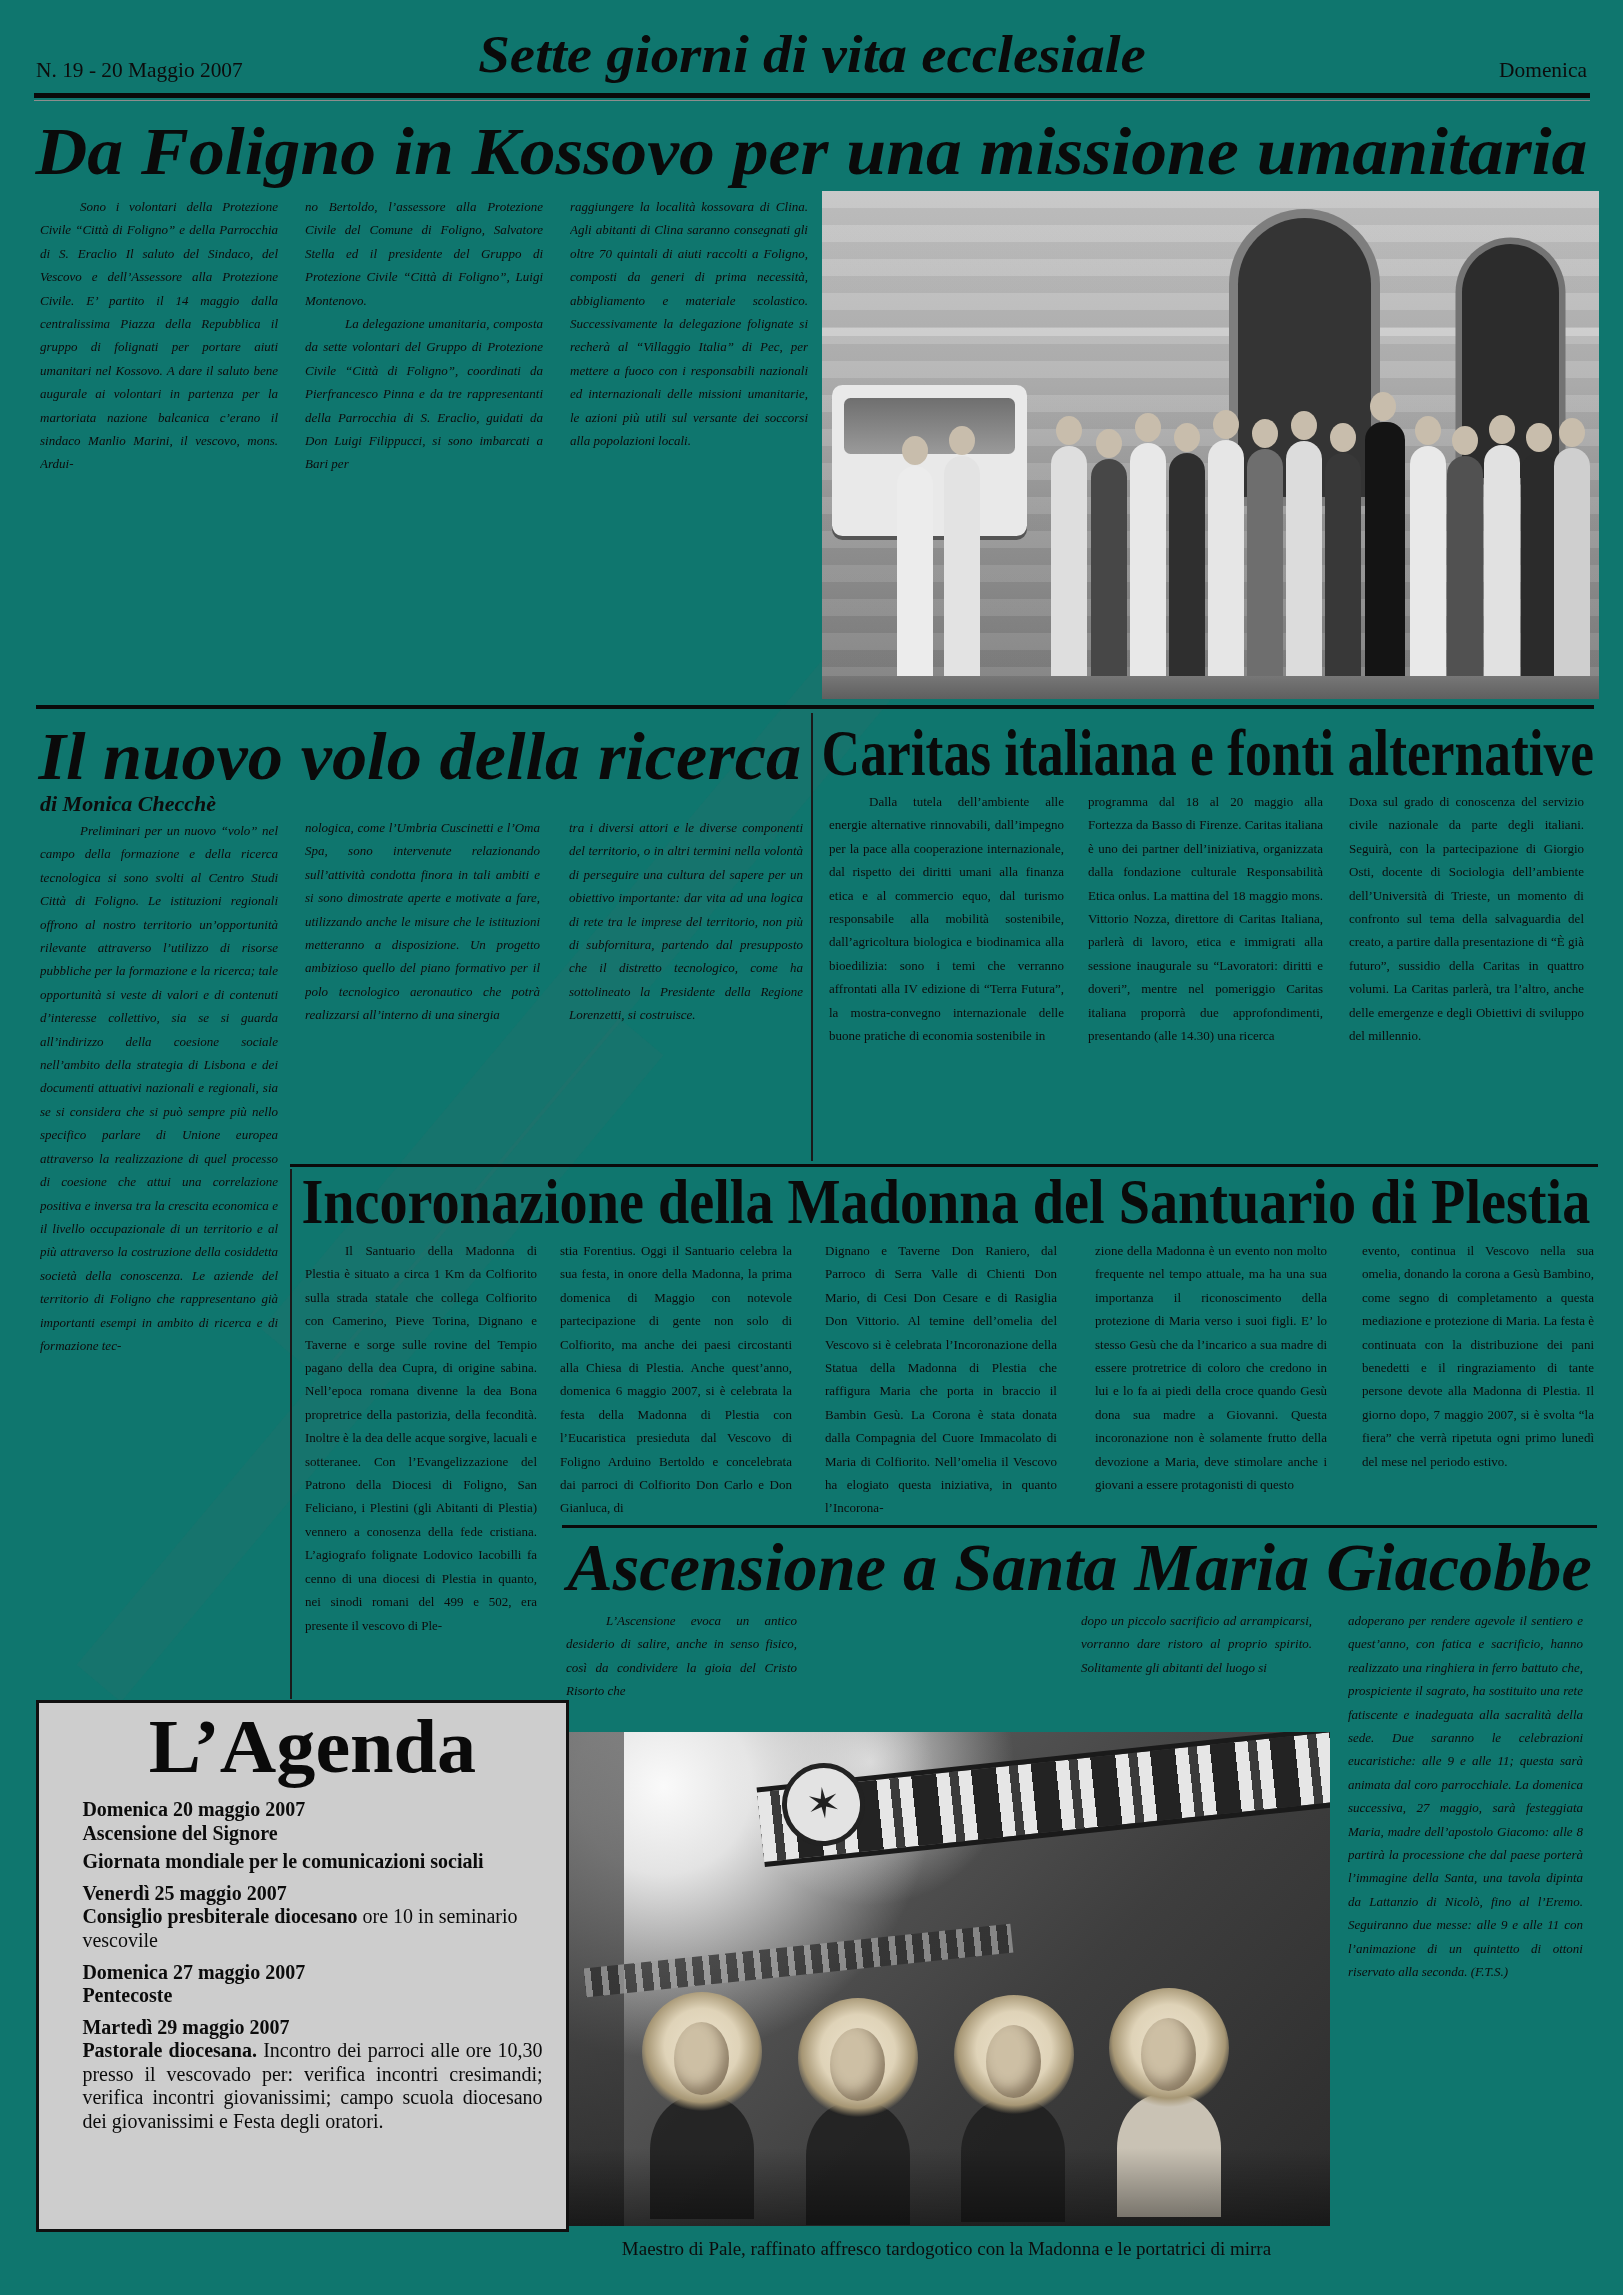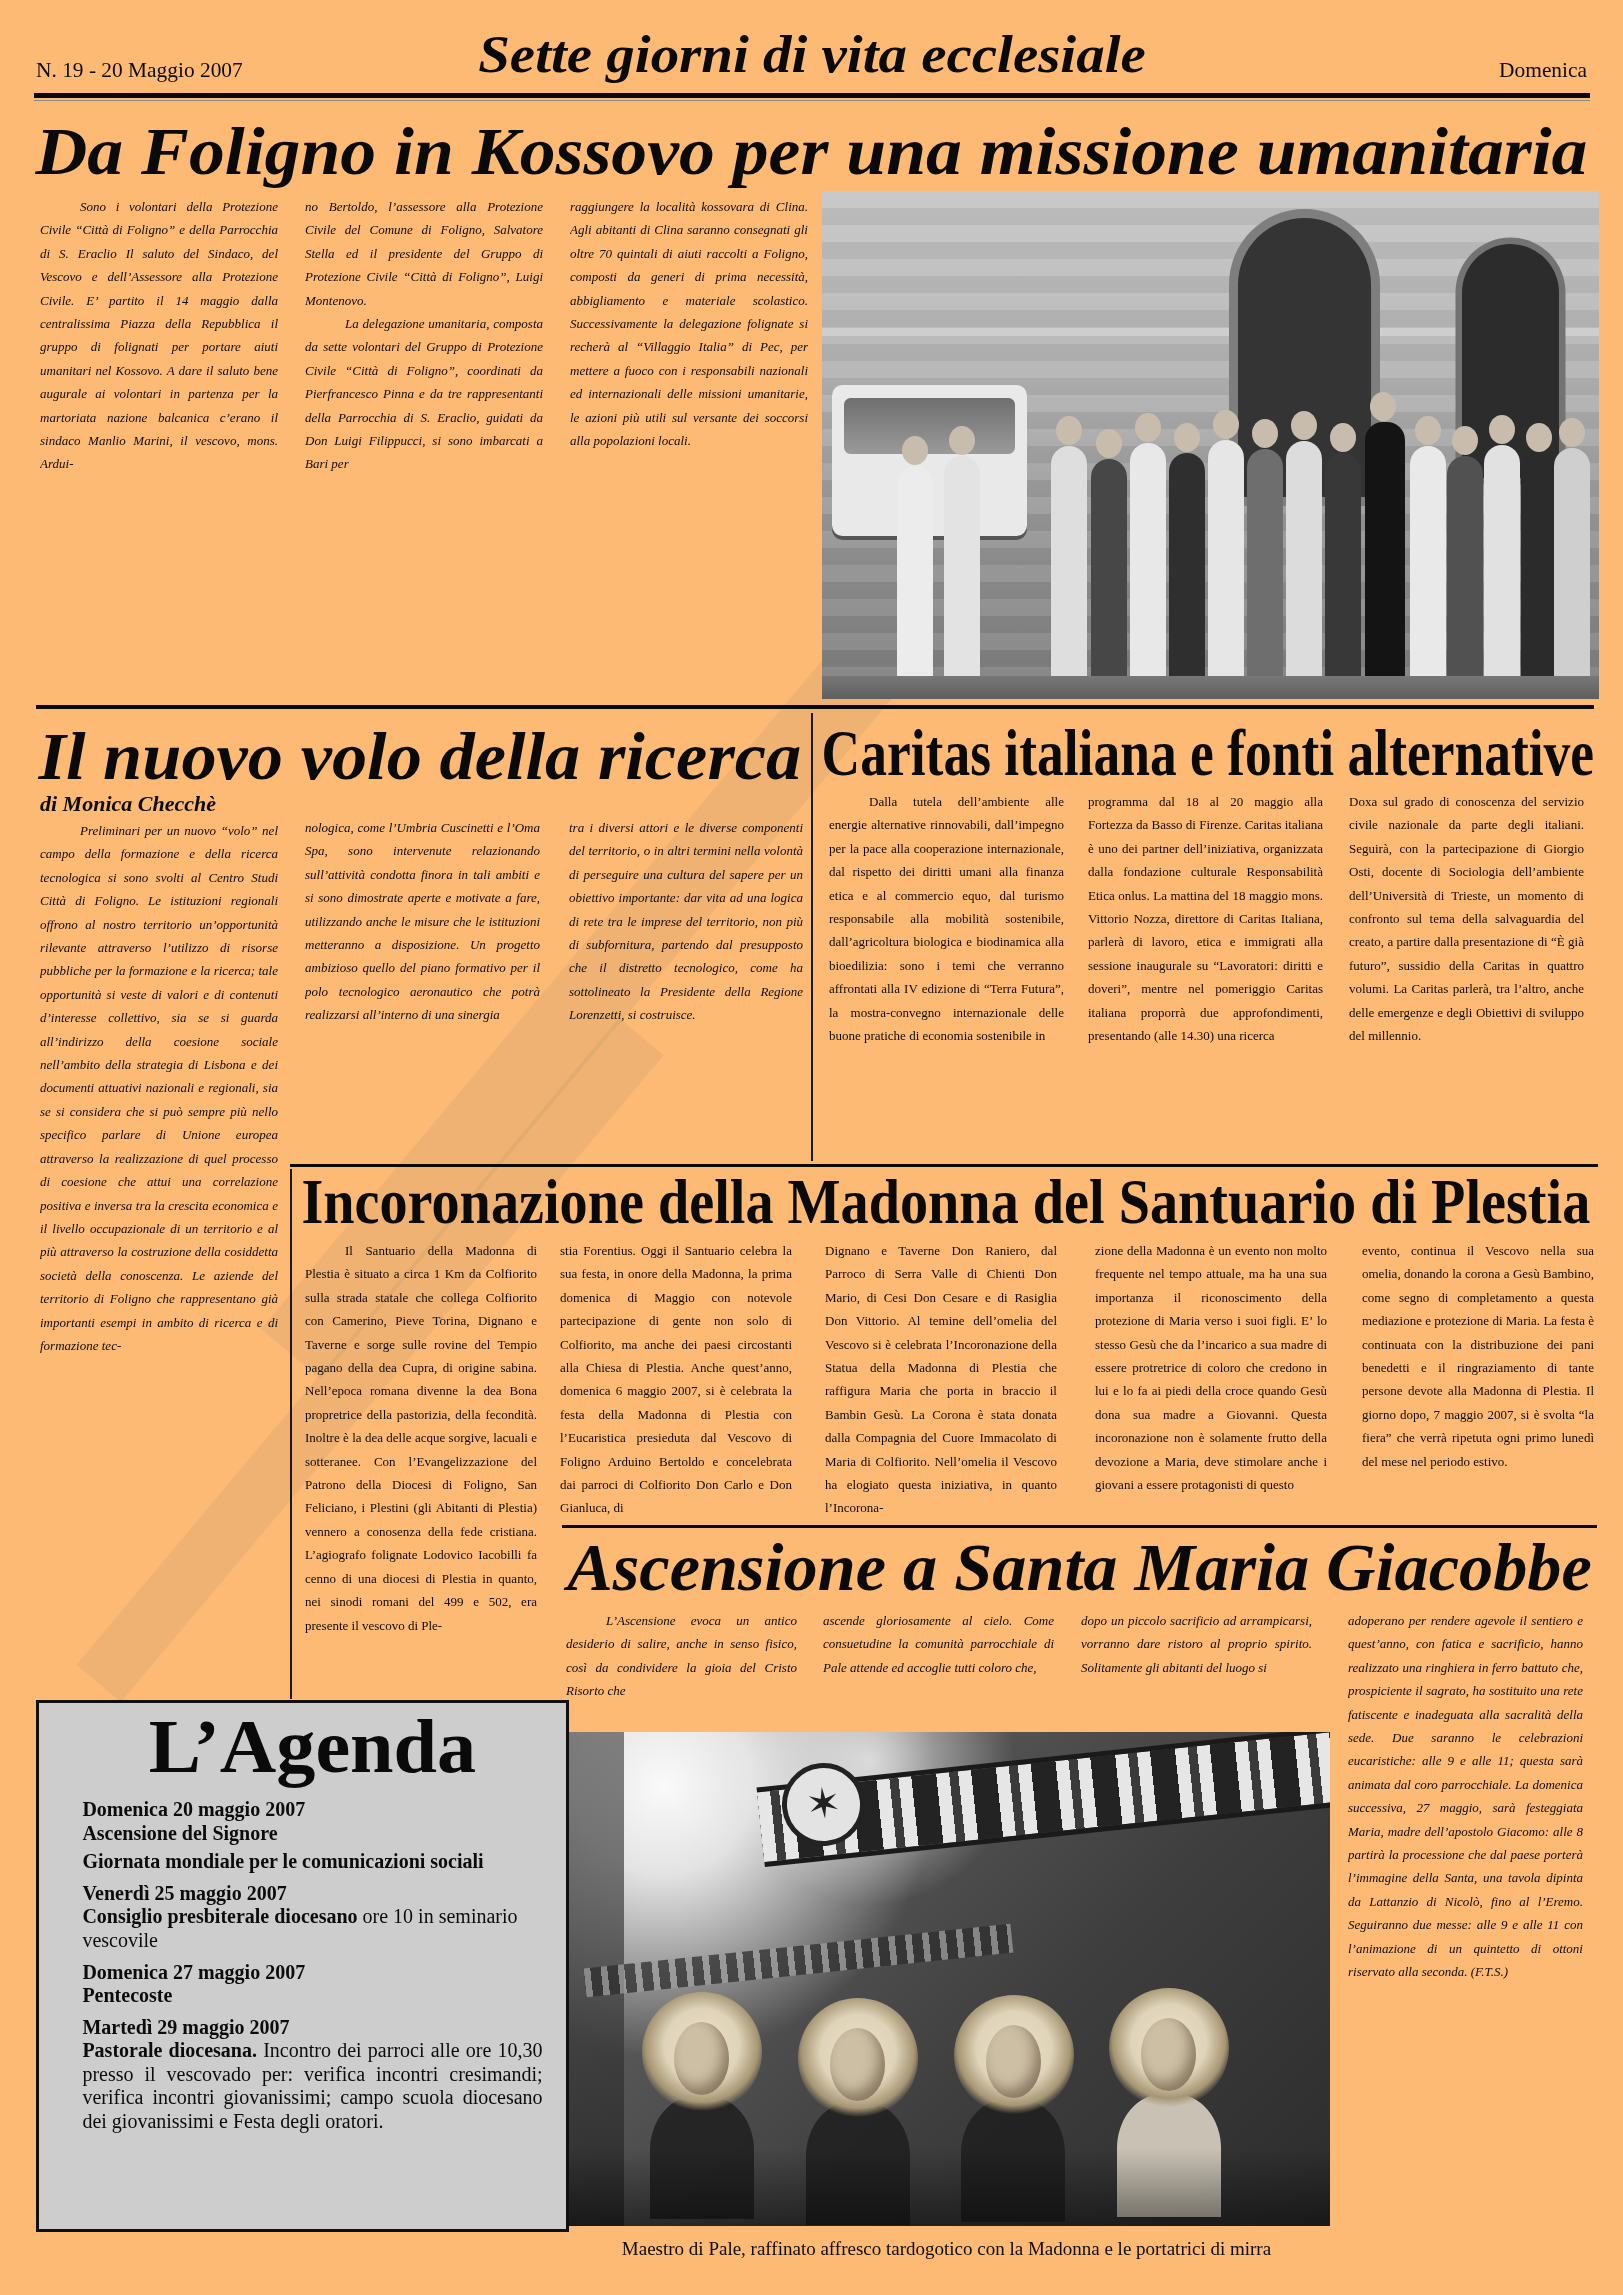--- a/index.html
+++ b/index.html
@@ -1,17 +1,17 @@
 <!DOCTYPE html>
 <html style="font-size:10.4px"><head>
 <meta charset="utf-8">
 <style>
   html,body{margin:0;padding:0;background:#e9e9e9;}
   .page{
-    position:relative; width:1623px; height:2295px; background:#fdba74;
+    position:relative; width:1623px; height:2295px; background:#0f766e;
     font-family:"Liberation Serif","DejaVu Serif",serif; color:#0c0c0c; overflow:hidden;
   }
   .abs{position:absolute;}
   .svg-head text{font-family:"Liberation Serif","DejaVu Serif",serif; fill:#0a0a0a;}
   .body-col{font-size:13px; line-height:23.4px; text-align:justify; overflow:hidden;}
   .ital{font-style:italic;}
   .body-col p{margin:0;}
   .body-col p.ind{text-indent:40px;}
   .rule{background:#0a0a0a;}
   .rule-soft{background:#8d8d8d;}
@@ -187,23 +187,20 @@
 
   </div>
 
   <div class="abs rule" style="left:562px; top:1525px; width:1035px; height:2.6px;"></div>
   <svg class="abs svg-head" style="left:562px; top:1530px;" width="1035" height="73" viewBox="0 0 1594 112">
     <text x="797" y="92" text-anchor="middle" font-size="104" font-weight="bold" font-style="italic" textLength="1578" lengthAdjust="spacingAndGlyphs">Ascensione a Santa Maria Giacobbe</text>
   </svg>
   <div class="abs body-col ital" style="left:566px; top:1609px; width:231px; height:120px;">
     <p class="ind">L’Ascensione evoca un antico desiderio di salire, anche in senso fisico, così da condividere la gioia del Cristo Risorto che</p>
   </div>
-  <div class="abs body-col ital" style="left:823px; top:1609px; width:231px; height:120px;">
-    <p>ascende gloriosamente al cielo. Come consuetudine la comunità parrocchiale di Pale attende ed accoglie tutti coloro che,</p>
-  </div>
   <div class="abs body-col ital" style="left:1081px; top:1609px; width:231px; height:120px;">
     <p>dopo un piccolo sacrificio ad arrampicarsi, vorranno dare ristoro al proprio spirito. Solitamente gli abitanti del luogo si</p>
   </div>
   <div class="abs body-col ital" style="left:1348px; top:1609px; width:235px; height:658px;">
     <p>adoperano per rendere agevole il sentiero e quest’anno, con fatica e sacrificio, hanno realizzato una ringhiera in ferro battuto che, prospiciente il sagrato, ha sostituito una rete fatiscente e inadeguata alla sacralità della sede. Due saranno le celebrazioni eucaristiche: alle 9 e alle 11; questa sarà animata dal coro parrocchiale. La domenica successiva, 27 maggio, sarà festeggiata Maria, madre dell’apostolo Giacomo: alle 8 partirà la processione che dal paese porterà l’immagine della Santa, una tavola dipinta da Lattanzio di Nicolò, fino al l’Eremo. Seguiranno due messe: alle 9 e alle 11 con l’animazione di un quintetto di ottoni riservato alla seconda. (F.T.S.)</p>
   </div>
 
   <div class="abs photo2" style="left:564px; top:1732px; width:766px; height:494px;">
     <div class="colm"></div>
     <div class="band"></div>

